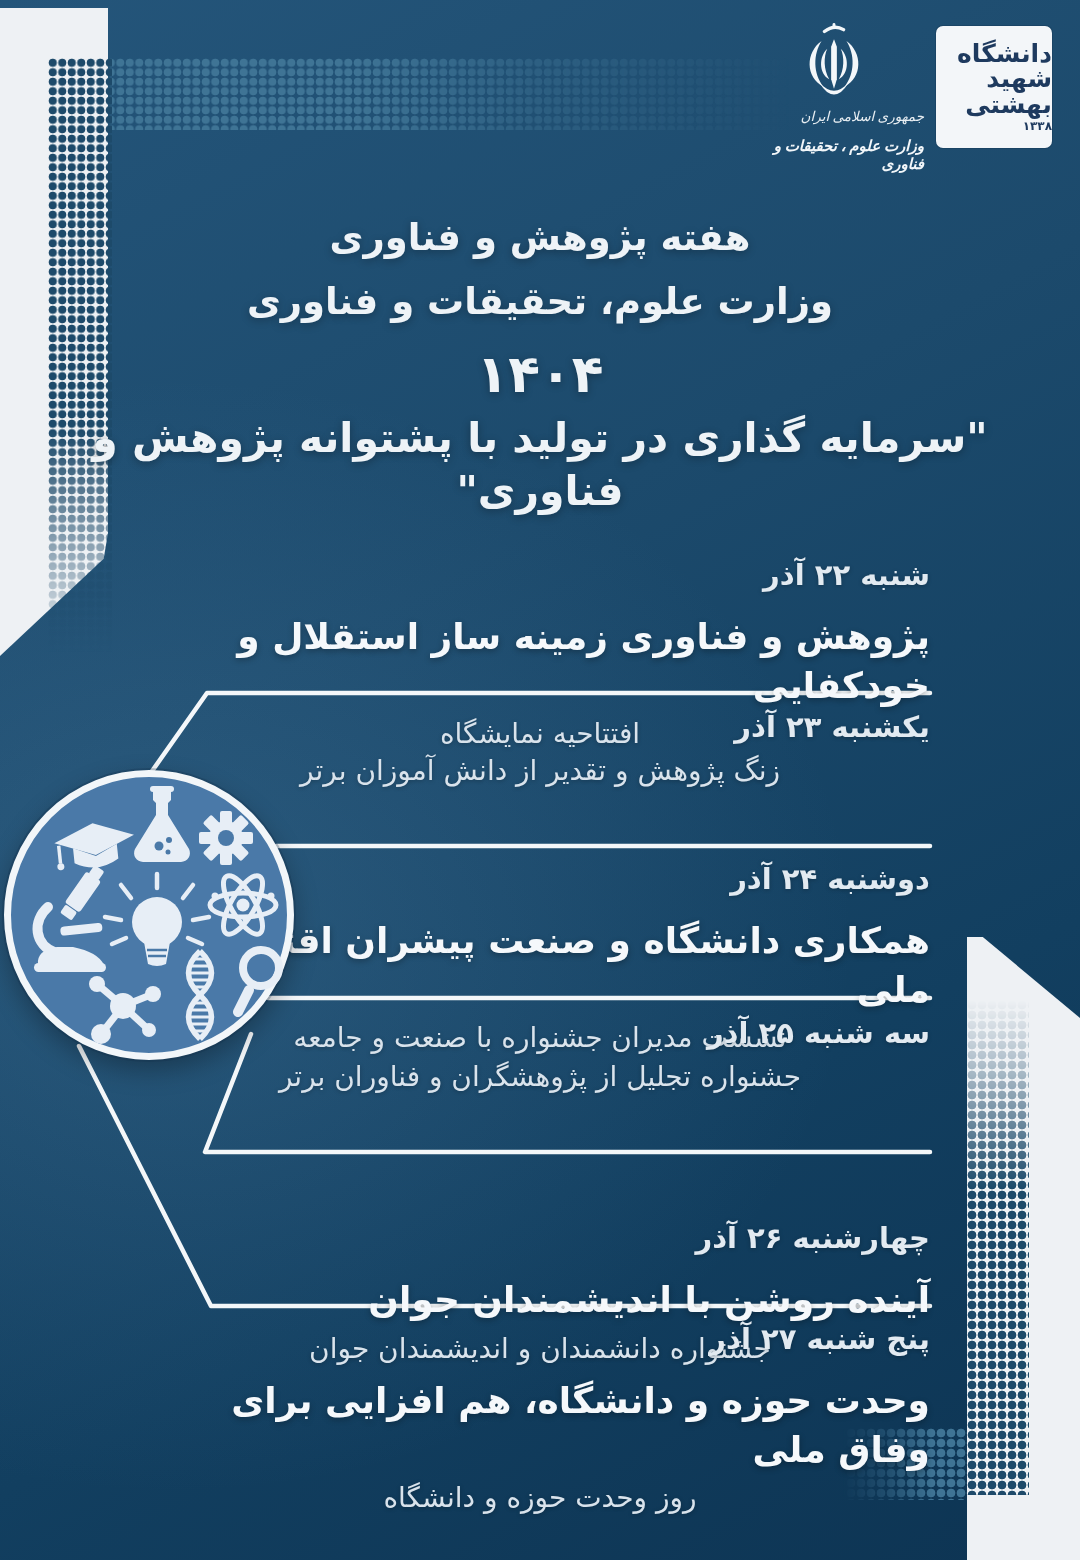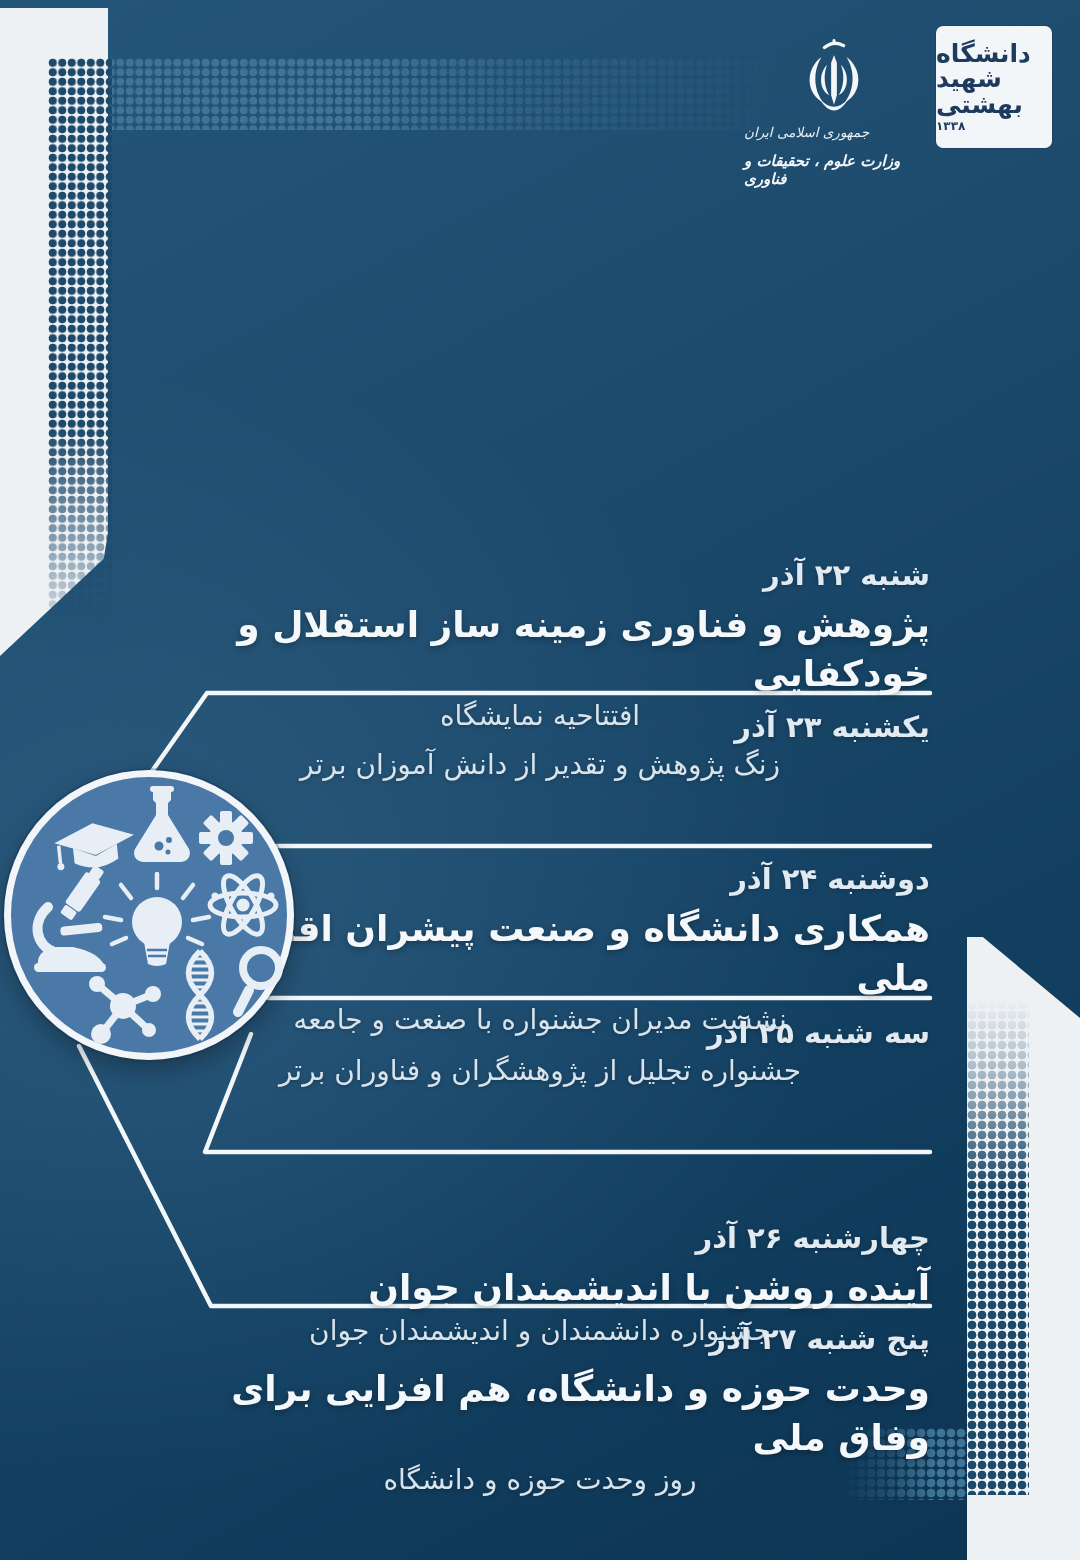--- a/index.html
+++ b/index.html
@@ -54,32 +54,32 @@
   }
   .dots-bottom-left{
     left:836px;top:1428px;width:131px;height:72px;
     background-size:10px 10px;
     -webkit-mask-image:linear-gradient(to left,#000 25%,rgba(0,0,0,.4) 60%,rgba(0,0,0,0) 95%);
             mask-image:linear-gradient(to left,#000 25%,rgba(0,0,0,.4) 60%,rgba(0,0,0,0) 95%);
   }
 
   
   .ministry-logo{
-    position:absolute;top:38px;right:156px;width:180px;
-    text-align:left;color:#f3f7fa;
+    position:absolute;top:22px;right:156px;width:180px;
+    text-align:right;color:#f3f7fa;font-family:Liberation Serif, serif;
   }
   .ministry-logo svg{display:block;margin:0 auto 2px auto;}
   .ministry-line1{font-size:13.5px;font-style:italic;letter-spacing:.5px;opacity:.95;}
   .ministry-line2{font-size:15px;font-style:italic;font-weight:700;margin-top:12px;letter-spacing:.3px;}
 
   .university-logo{
     position:absolute;top:26px;right:28px;width:116px;height:122px;
     background:#f3f6f9;border-radius:7px;
     box-shadow:0 0 0 1px rgba(15,45,70,.25);
-    color:#1e3a5f;text-align:left;
+    color:#1e3a5f;text-align:right;
     display:flex;flex-direction:column;justify-content:center;
     padding:2px 0;box-sizing:border-box;
   }
   .uni-line{font-weight:700;font-size:25px;line-height:1.02;letter-spacing:-1px;}
   .uni-year{font-size:12px;font-weight:700;margin-top:2px;letter-spacing:2px;}
 
   
   .title-block{
     position:absolute;top:206px;left:40px;width:1000px;
     text-align:center;color:#eef3f7;
@@ -88,23 +88,23 @@
           text-shadow:0 2px 8px rgba(0,0,0,.28);}
   .t-year{font-size:52px;font-weight:700;line-height:1.2;margin-top:10px;letter-spacing:3px;
           text-shadow:0 2px 8px rgba(0,0,0,.3);}
   .t-slogan{font-size:41px;font-weight:700;line-height:1.3;margin-top:6px;
             text-shadow:0 2px 8px rgba(0,0,0,.3);}
 
   
   .event{position:absolute;right:150px;width:780px;text-align:right;color:#fff;}
   .event-date{font-size:29px;font-weight:700;color:#e2eaf1;line-height:1.35;
               text-shadow:0 1px 4px rgba(0,0,0,.25);}
-  .event-title{font-size:36px;font-weight:700;color:#f5f8fb;line-height:1.35;margin-top:6px;
+  .event-title{font-size:36px;font-weight:700;color:#f5f8fb;line-height:1.35;margin-top:18px;
                text-shadow:0 2px 6px rgba(0,0,0,.3);}
-  .event-sub{font-size:28px;font-weight:400;color:#d9e3ec;line-height:1.3;
+  .event-sub{font-size:28px;font-weight:400;color:#d9e3ec;line-height:1.3;margin-top:6px;
              text-align:center;text-shadow:0 1px 4px rgba(0,0,0,.25);}
   .ev1{top:556px;} .ev2{top:708px;} .ev3{top:860px;}
   .ev4{top:1014px;} .ev5{top:1219px;} .ev6{top:1320px;}
 
   .sep-svg{position:absolute;left:0;top:0;}
 
   
   .circle-badge{
     position:absolute;left:4px;top:770px;width:276px;height:276px;
     background:#4a79a8;border:7px solid #f2f6f9;border-radius:50%;
@@ -142,20 +142,26 @@
     <div class="ministry-line2">وزارت علوم ، تحقیقات و فناوری</div>
   </div>
 
   <div class="university-logo">
     <div class="uni-line">دانشگاه</div>
     <div class="uni-line">شهید</div>
     <div class="uni-line">بهشتی</div>
     <div class="uni-year">۱۳۳۸</div>
   </div>
 
+  <div class="title-block">
+    <div class="t-line">هفته پژوهش و فناوری</div>
+    <div class="t-line">وزارت علوم، تحقیقات و فناوری</div>
+    <div class="t-year">۱۴۰۴</div>
+    <div class="t-slogan">"سرمایه گذاری در تولید با پشتوانه پژوهش و فناوری"</div>
+  </div>
 
   <svg class="sep-svg" width="1080" height="1560" viewBox="0 0 1080 1560">
     <g fill="none" stroke="#fbfdfe" stroke-width="4.5" stroke-linecap="round" stroke-linejoin="round" opacity="0.97">
       <polyline points="930,693 207,693 150,774"></polyline>
       <polyline points="930,846 276,846"></polyline>
       <polyline points="930,998 268,998"></polyline>
       <polyline points="251,1034 205,1152 930,1152"></polyline>
       <polyline points="79,1046 211,1306 930,1306"></polyline>
     </g>
   </svg>

